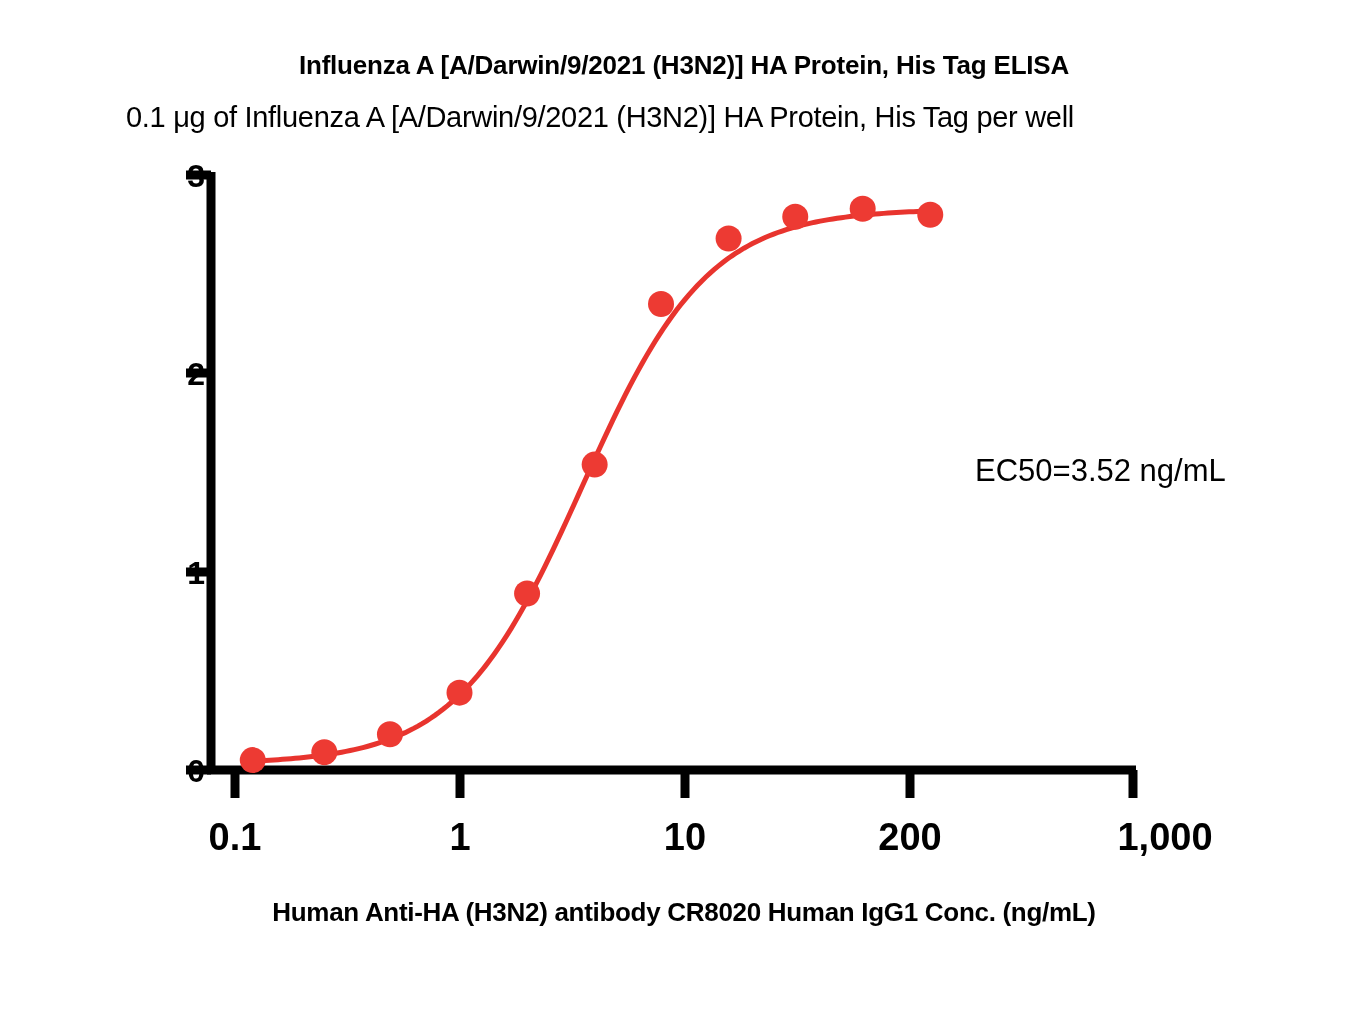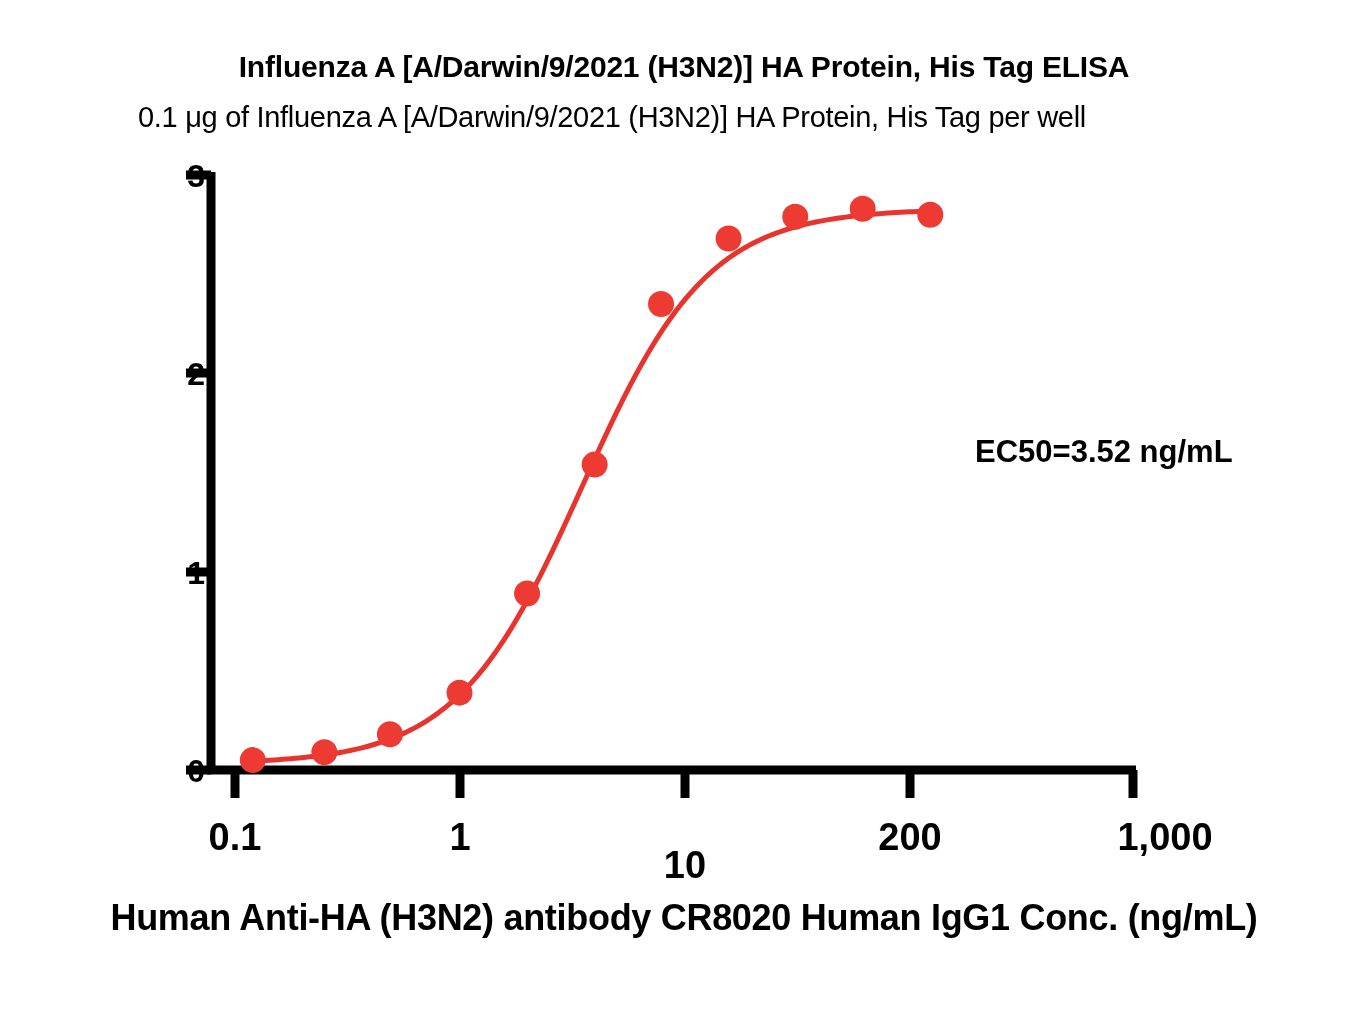--- a/index.html
+++ b/index.html
@@ -20,54 +20,53 @@
     left: 0; top: 0;
     width: 1368px;
     height: 1032px;
   }
   .title {
     position: absolute;
     left: 0;
     width: 1368px;
     text-align: center;
     font-weight: bold;
-    font-size: 30px;
+    font-size: 26px;
     letter-spacing: -0.2px;
     top: 50px;
     white-space: nowrap;
   }
   .subtitle {
     position: absolute;
     left: 0;
     width: 1200px;
     text-align: center;
     font-weight: normal;
     font-size: 29px;
     letter-spacing: -0.3px;
     top: 101px;
     white-space: nowrap;
-    padding-left: 12px;
   }
   .xlabel {
     position: absolute;
     left: 0;
     width: 1368px;
     text-align: center;
     top: 897px;
     font-weight: bold;
-    font-size: 36px;
+    font-size: 26px;
     letter-spacing: -0.3px;
     white-space: nowrap;
   }
   .annotation {
     position: absolute;
     left: 975px;
-    top: 434px;
+    top: 453px;
     font-size: 31px;
-    font-weight: bold;
+    font-weight: normal;
     white-space: nowrap;
   }
   .tick-label-y {
     position: absolute;
     font-weight: bold;
     font-size: 32px;
     text-align: right;
     width: 40px;
   }
   .tick-label-x {
@@ -99,21 +98,21 @@
 
   <div class="annotation">EC50=3.52 ng/mL</div>
 
   <div class="tick-label-y" style="left:165px; top:753px;">0</div>
   <div class="tick-label-y" style="left:165px; top:555px;">1</div>
   <div class="tick-label-y" style="left:165px; top:356px;">2</div>
   <div class="tick-label-y" style="left:165px; top:158px;">3</div>
 
   <div class="tick-label-x" style="left:235px; top:816px;">0.1</div>
   <div class="tick-label-x" style="left:460px; top:816px;">1</div>
-  <div class="tick-label-x" style="left:685px; top:844px;">10</div>
+  <div class="tick-label-x" style="left:685px; top:816px;">10</div>
   <div class="tick-label-x" style="left:910px; top:816px;">200</div>
   <div class="tick-label-x" style="left:1133px; top:816px;margin-left:32px;">1,000</div>
 
   <svg class="plot" viewBox="0 0 1368 1032">
 
     <line x1="211" y1="172" x2="211" y2="772" stroke="#000000" stroke-width="9"></line>
     <line x1="207" y1="770" x2="1136" y2="770" stroke="#000000" stroke-width="9"></line>
 
     <line x1="186" y1="175" x2="211" y2="175" stroke="#000000" stroke-width="9"></line>
     <line x1="186" y1="373" x2="211" y2="373" stroke="#000000" stroke-width="9"></line>

